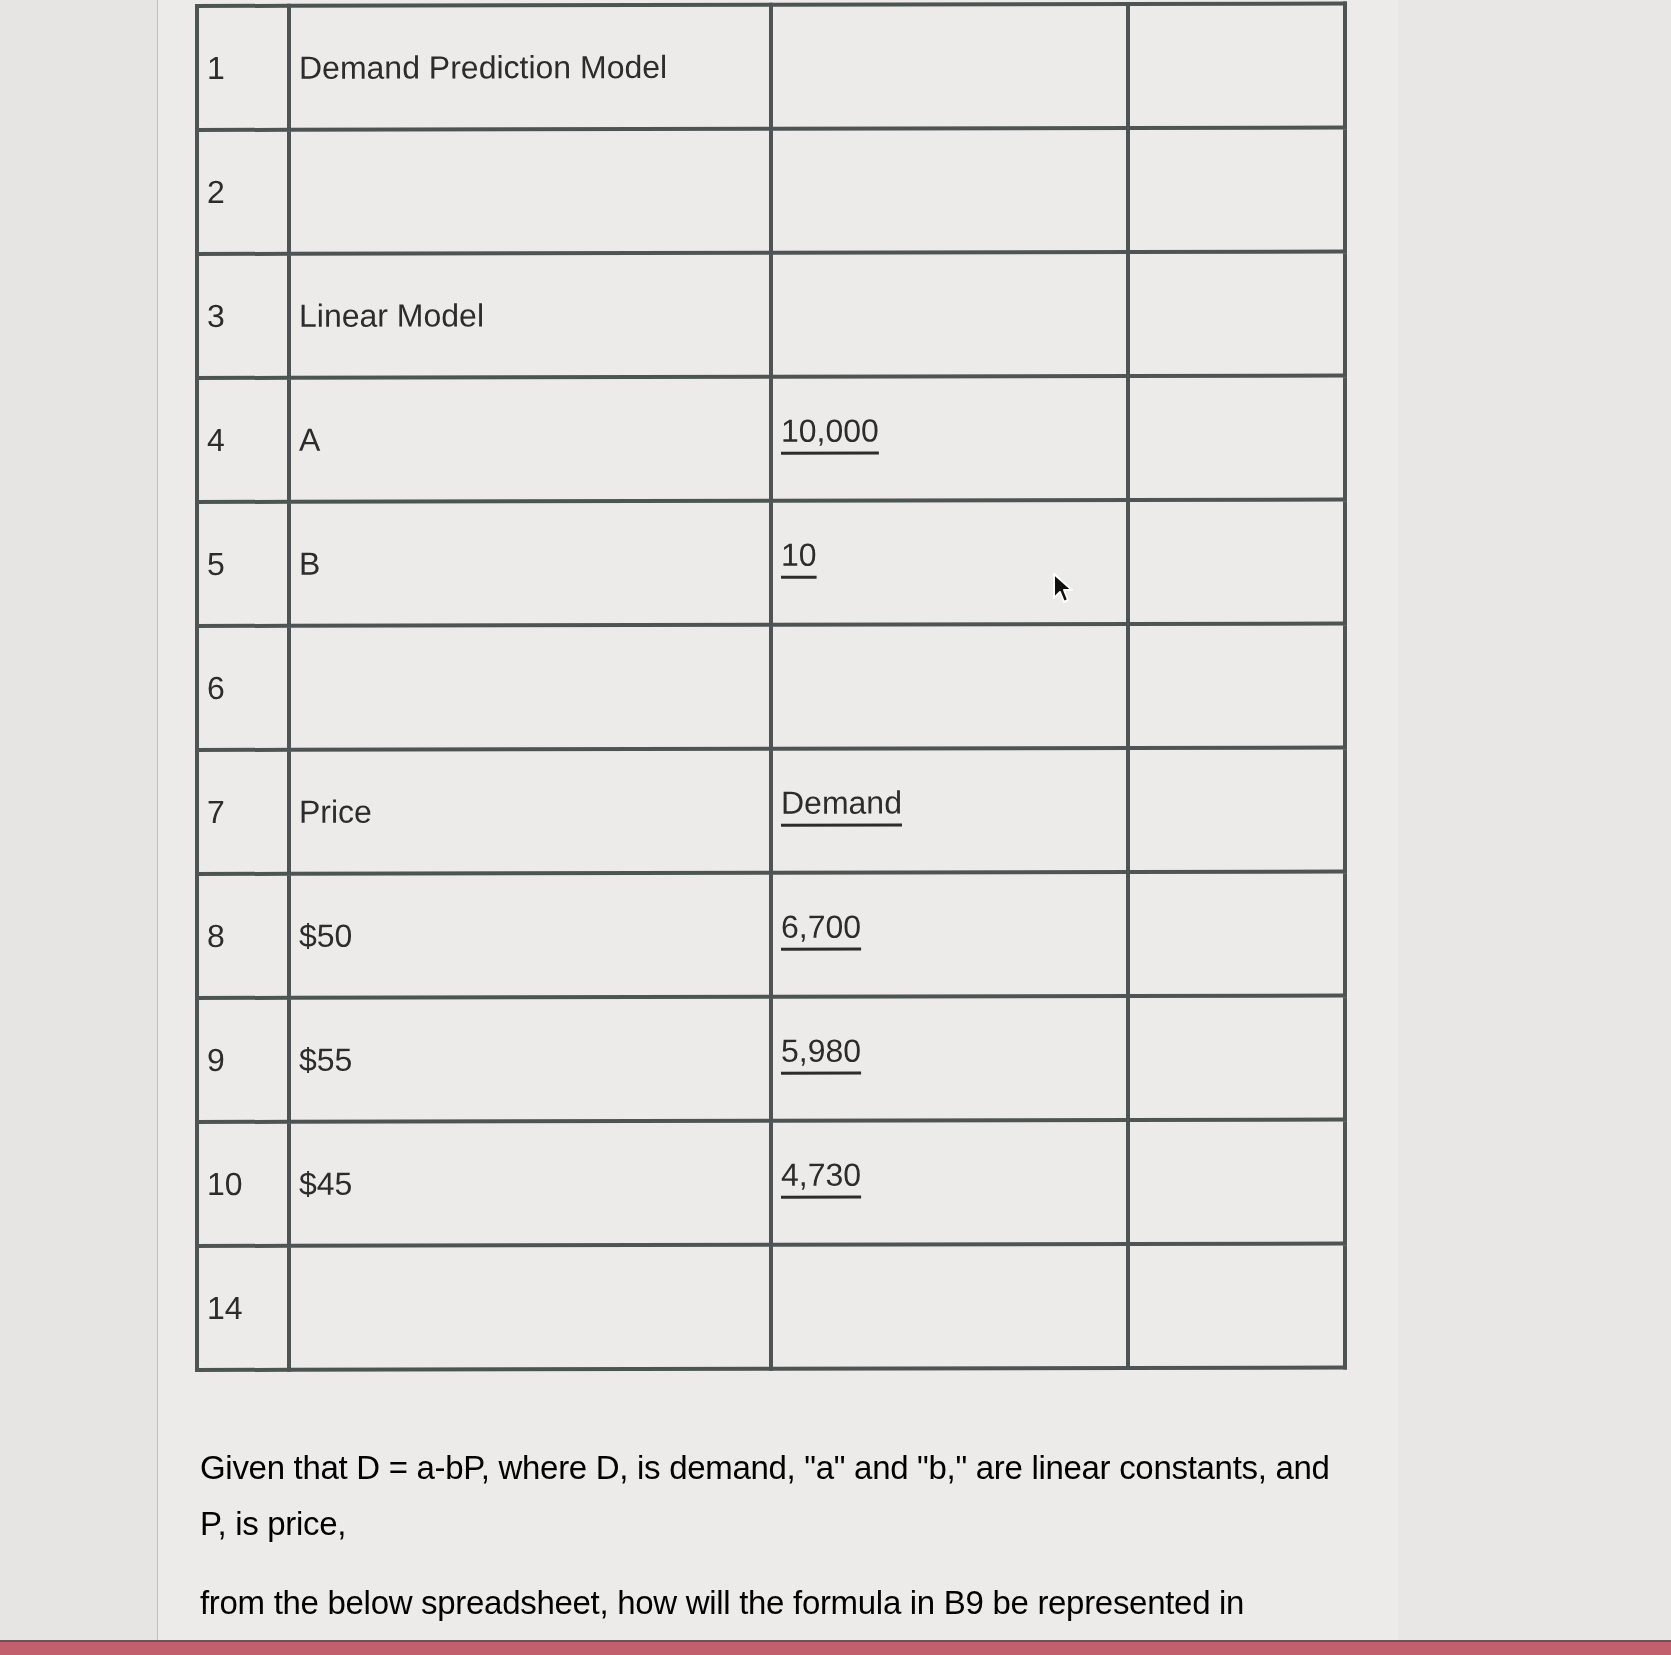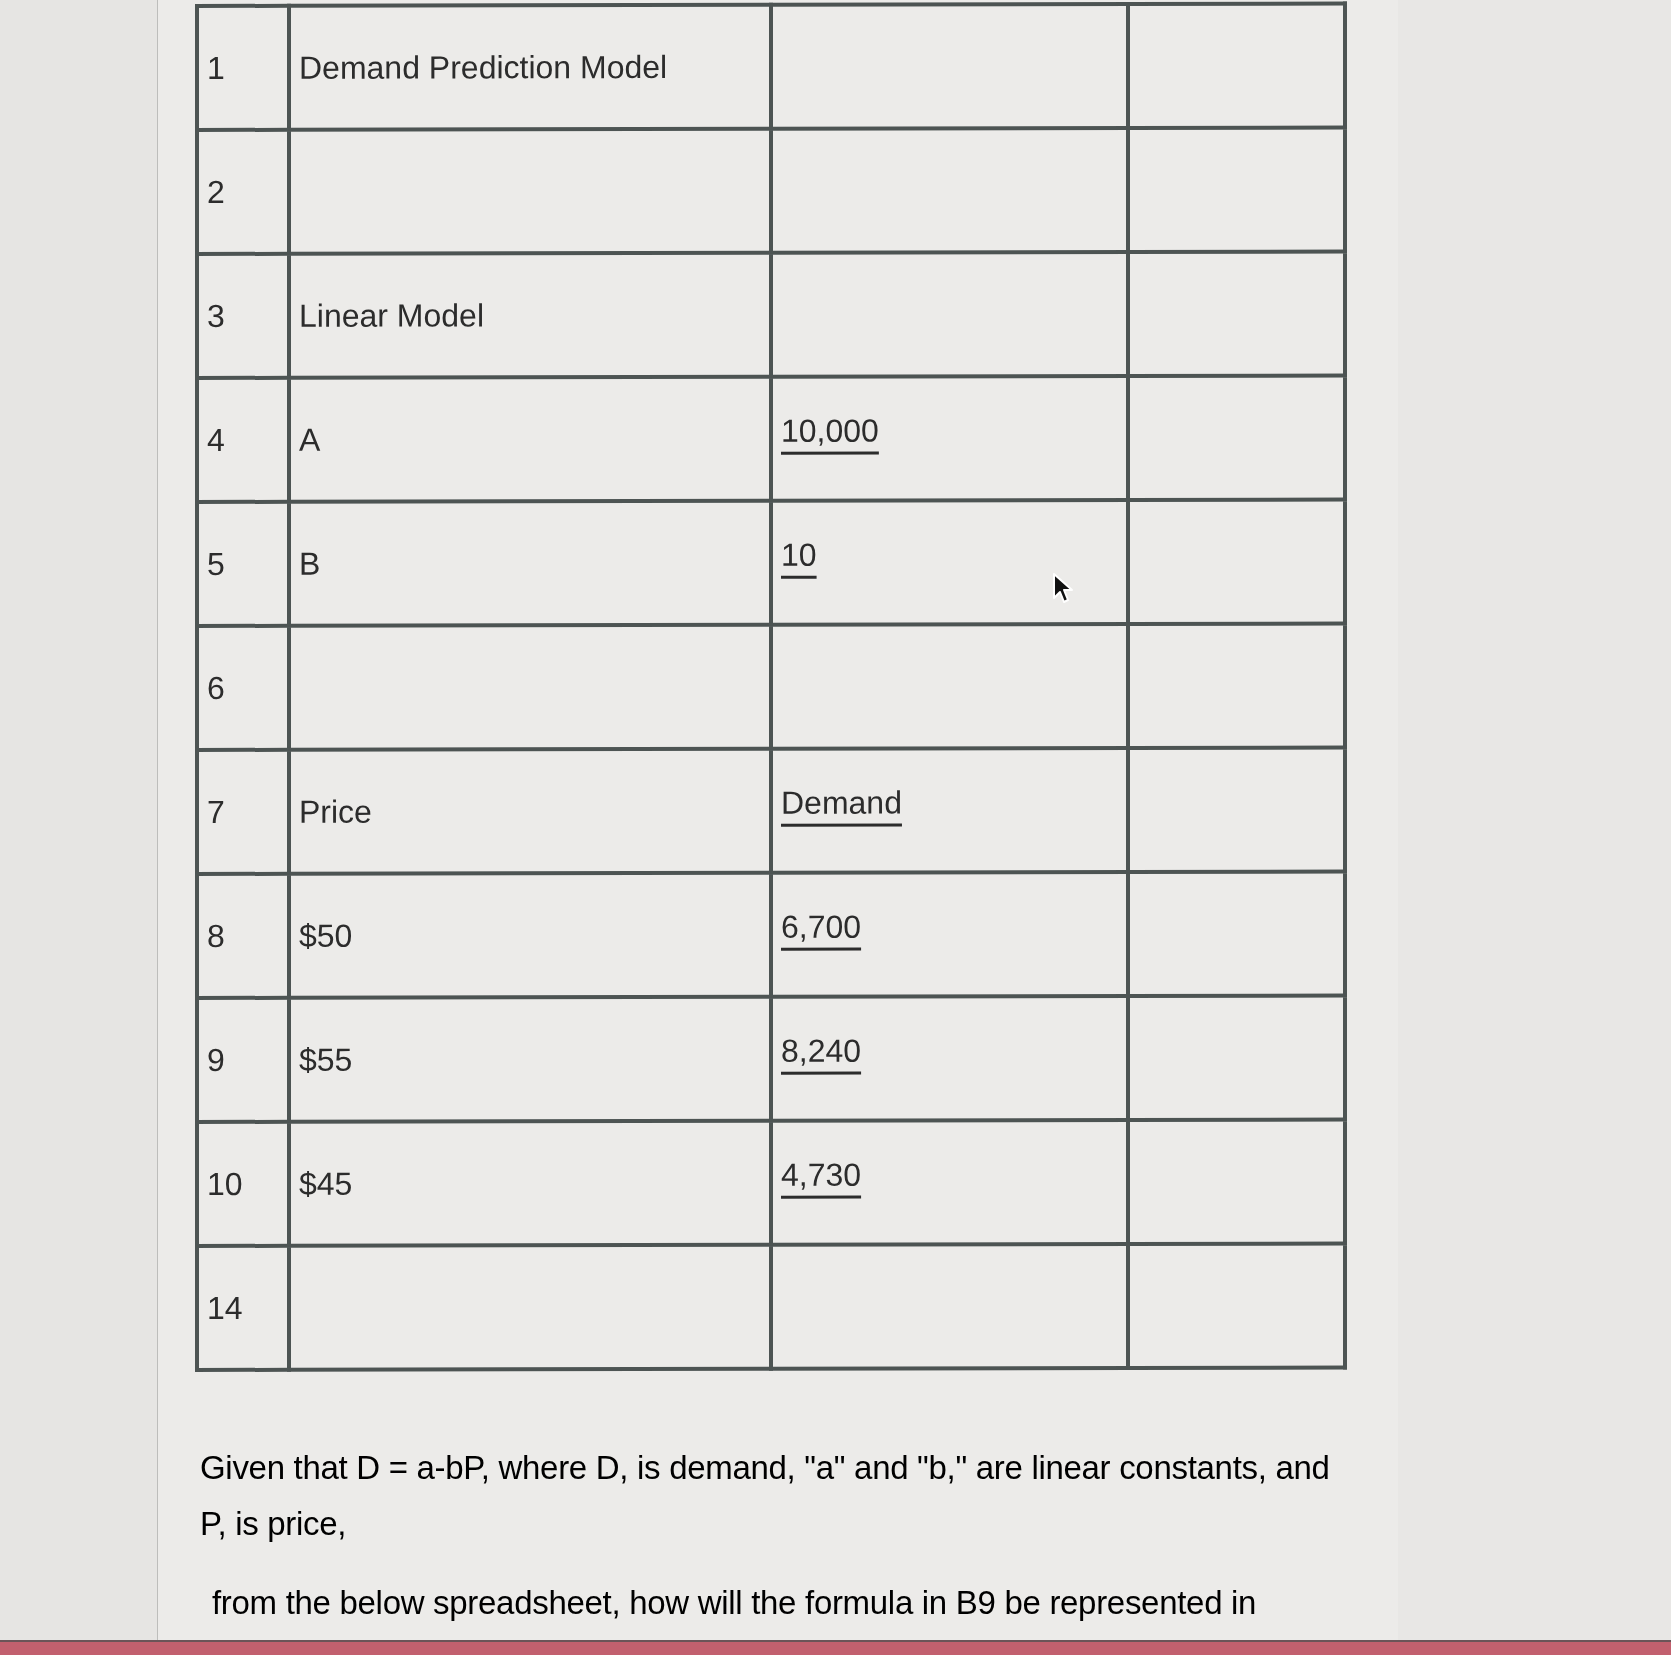--- a/index.html
+++ b/index.html
@@ -68,21 +68,21 @@
     .question {
       position: absolute;
       left: 200px;
       width: 1130px;
       font-size: 33px;
       line-height: 56px;
       color: #000000;
       letter-spacing: -0.3px;
     }
     .q1 { top: 1440px; }
-    .q2 { top: 1575px; white-space: nowrap; margin-left: 12px; }
+    .q2 { top: 1575px; white-space: nowrap; }
     .cursor {
       position: absolute;
       left: 1052px; top: 572px;
       width: 22px; height: 34px;
     }
   </style>
 </head>
 <body>
 
 <div class="left-gutter"></div>
@@ -135,21 +135,21 @@
     </tr>
     <tr>
       <td class="rownum">8</td>
       <td class="colA">$50</td>
       <td class="colB"><span>6,700</span></td>
       <td class="colC"></td>
     </tr>
     <tr>
       <td class="rownum">9</td>
       <td class="colA">$55</td>
-      <td class="colB"><span>8,240</span></td>
+      <td class="colB"><span>5,980</span></td>
       <td class="colC"></td>
     </tr>
     <tr>
       <td class="rownum">10</td>
       <td class="colA">$45</td>
       <td class="colB"><span>4,730</span></td>
       <td class="colC"></td>
     </tr>
     <tr>
       <td class="rownum">14</td>

